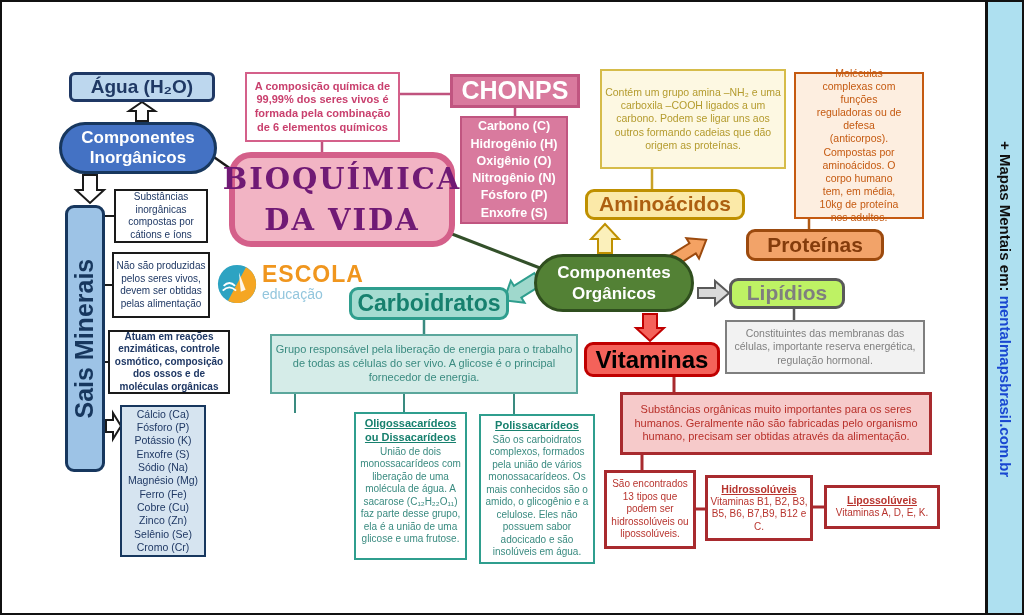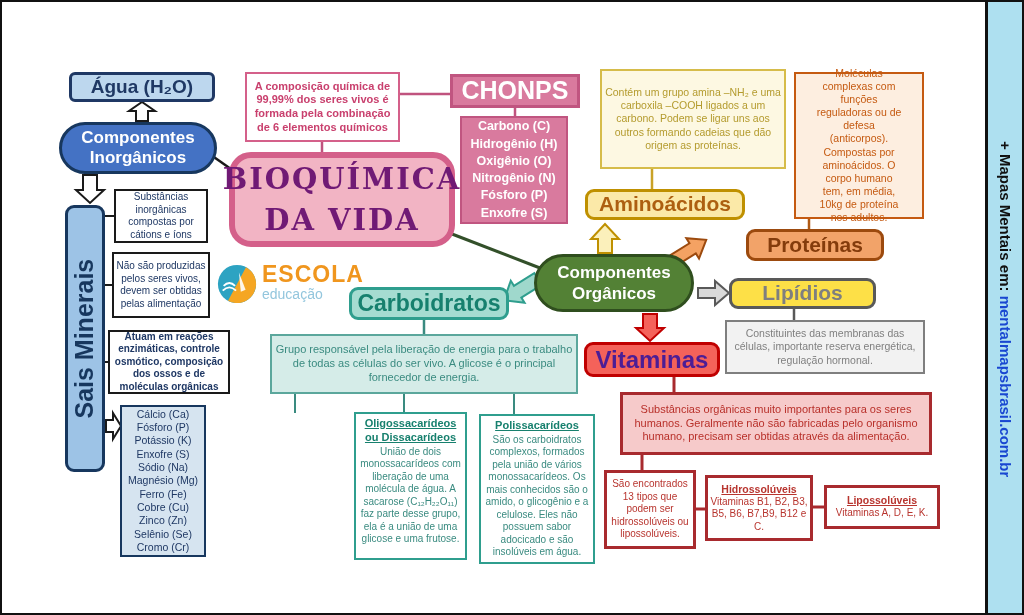--- a/index.html
+++ b/index.html
@@ -46,26 +46,26 @@
   .carbo{left:347px;top:285px;width:160px;height:33px;background:#a5dcd1;border:3px solid #2f9e8e;
         border-radius:9px;color:#17806e;font-size:23px;font-weight:bold;}
   .grupo{left:268px;top:332px;width:308px;height:60px;background:#d5ece8;border:2px solid #5ba79c;
         color:#3a8b80;font-size:11px;padding:2px;}
   .tealbox{background:#fff;border:2.5px solid #2f9e8e;color:#3a8b80;font-size:10px;padding:3px 2px;
         justify-content:flex-start;}
   .tealbox .ttl{color:#17806e;font-weight:bold;text-decoration:underline;font-size:11px;margin-bottom:1px;}
   .mono{left:227px;top:410px;width:119px;height:142px;}
   .oligo{left:352px;top:410px;width:113px;height:148px;}
   .poli{left:477px;top:412px;width:116px;height:150px;}
-  .lipid{left:727px;top:276px;width:147px;height:31px;background:#fde047;border:3px solid #595959;
+  .lipid{left:727px;top:276px;width:116px;height:31px;background:#bef264;border:3px solid #595959;
         border-radius:9px;color:#7f7f7f;font-size:21px;font-weight:bold;}
   .constit{left:723px;top:318px;width:200px;height:54px;background:#f2f2f2;border:2px solid #7f7f7f;
         color:#808080;font-size:10.5px;padding:2px;}
   .vitam{left:582px;top:340px;width:136px;height:35px;background:#f4625a;border:3px solid #c00000;
-        border-radius:9px;color:#4c1d95;font-size:24px;font-weight:bold;}
+        border-radius:9px;color:#000000;font-size:24px;font-weight:bold;}
   .vitnote{left:618px;top:390px;width:312px;height:63px;background:#f6caca;border:3px solid #a82a2e;
         color:#b8302a;font-size:11px;padding:2px;}
   .redbox{background:#fff;border:3px solid #a82a2e;color:#b8352f;font-size:10px;padding:2px;}
   .redbox .ttl{font-weight:bold;text-decoration:underline;font-size:10.5px;}
   .tipos{left:602px;top:468px;width:92px;height:79px;}
   .hidro{left:703px;top:473px;width:108px;height:66px;}
   .lipo{left:822px;top:483px;width:116px;height:44px;}
   .sidebar{position:absolute;right:0;top:0;width:34px;height:615px;background:#aee0f0;
         border-left:3px solid #111;z-index:2;display:flex;align-items:center;justify-content:center;}
   .sidebar .vtext{writing-mode:vertical-rl;font-size:15px;font-weight:bold;color:#111;white-space:nowrap;}

